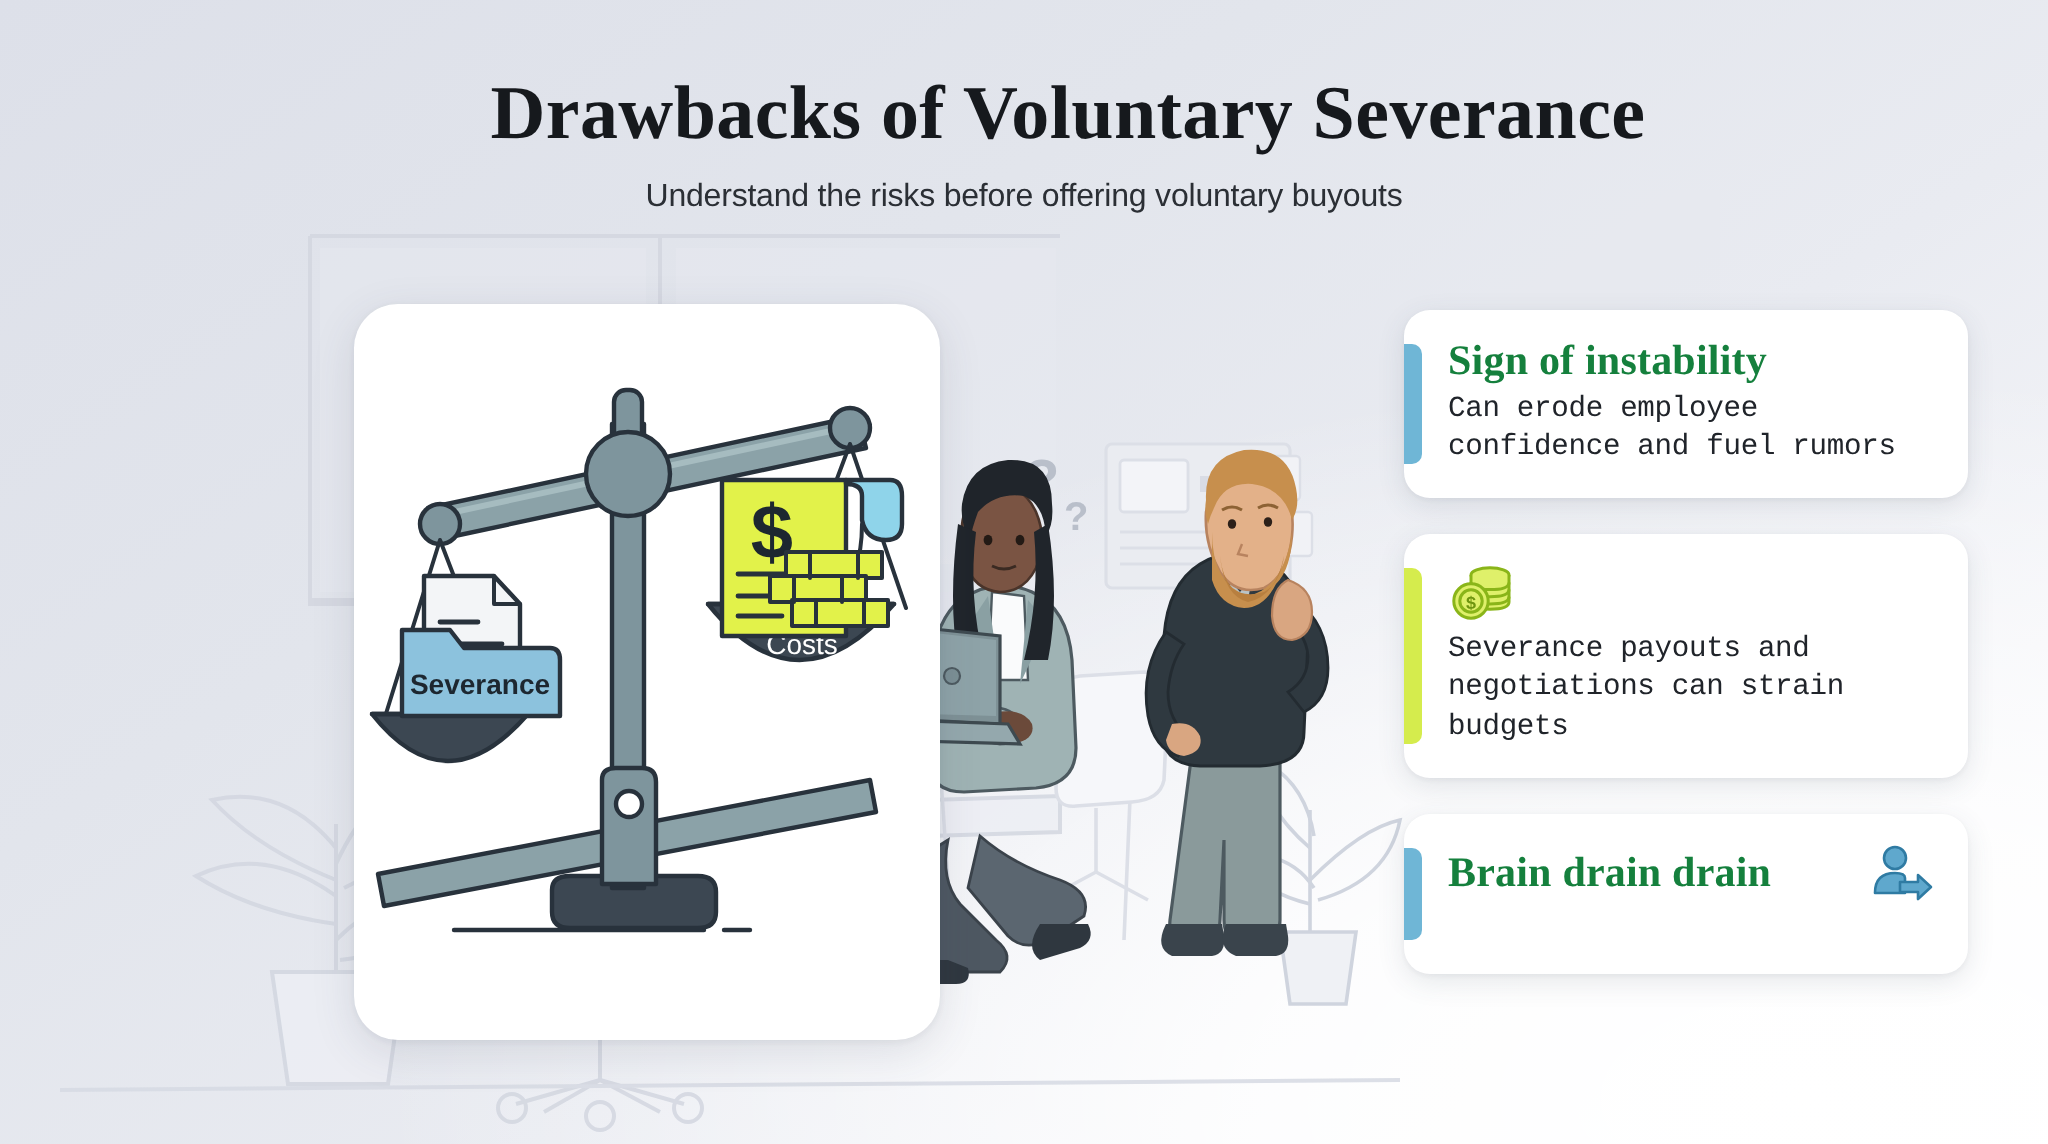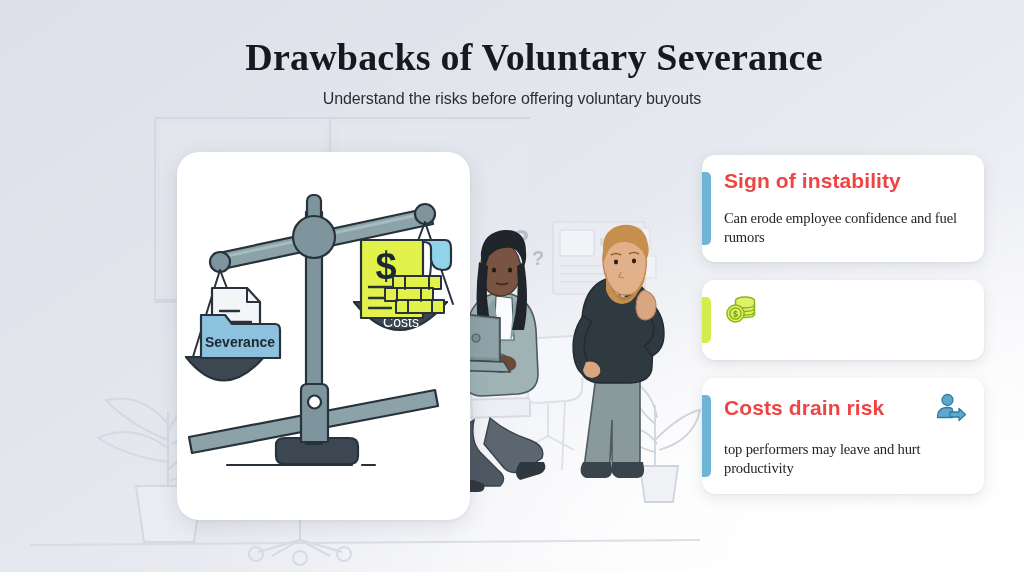--- a/index.html
+++ b/index.html
@@ -99,40 +99,40 @@
     width: 9px;
     border-radius: 0 5px 5px 0;
   }
   .card-head {
     display: flex;
     align-items: center;
     justify-content: space-between;
     gap: 8px;
   }
   .card-title {
-    font-family: Liberation Sans, sans-serif;
+    font-family: Liberation Serif, serif;
     font-size: 21px;
     font-weight: 700;
-    color: #ef4444;
+    color: #15803d;
     line-height: 1.12;
     letter-spacing: 0.1px;
     white-space: nowrap;
   }
   .card-icon {
     flex: 0 0 auto;
     width: 34px;
     height: 32px;
     display: flex;
     align-items: center;
     justify-content: center;
   }
   .card-icon svg { display: block; }
   .card-desc {
-    margin-top: 16px;
-    font-family: Liberation Serif, serif;
+    margin-top: 3px;
+    font-family: Liberation Mono, monospace;
     font-size: 14.6px;
     line-height: 1.32;
     color: #20242a;
     letter-spacing: -0.15px;
   }
 </style>
 </head>
 <body>
 
 <div id="stage">
@@ -371,33 +371,33 @@
               <path d="M10.5 9.2 Q10.5 12.8 20 12.8 Q29.5 12.8 29.5 9.2" fill="none"></path>
               <path d="M10.5 12.8 Q10.5 16.4 20 16.4 Q29.5 16.4 29.5 12.8" fill="none"></path>
               <path d="M10.5 16.4 Q10.5 20 20 20 Q29.5 20 29.5 16.4" fill="none"></path>
               <circle cx="10.5" cy="18.5" r="8.6" fill="#dff06a"></circle>
               <circle cx="10.5" cy="18.5" r="5.6" fill="none"></circle>
             </g>
             <text x="10.5" y="22.4" text-anchor="middle" font-family="Liberation Sans, sans-serif" font-size="9" font-weight="700" fill="#6f9510">$</text>
           </svg>
         </div>
       </div>
+      <div class="card-desc">Severance payouts and negotiations can strain budgets</div>
     </div>
 
     <div class="card">
       <span class="accent" style="background:#6fb6d6"></span>
       <div class="card-head">
-        <div class="card-title">Costs drain risk</div>
+        <div class="card-title">Brain drain drain</div>
         <div class="card-icon">
           <svg width="32" height="30" viewBox="0 0 32 30" xmlns="http://www.w3.org/2000/svg">
             <g fill="#5fa8cd" stroke="#2f7ba3" stroke-width="1.3" stroke-linejoin="round">
               <circle cx="12.5" cy="7" r="5.5"></circle>
               <path d="M2.5 24.5 Q2.5 14.5 12.5 14.5 Q17.5 14.5 17.5 17 L17.5 24.5 Z"></path>
               <path d="M15 19 H24 V15.5 L30.5 21.5 L24 27.5 V24 H15 Z"></path>
             </g>
           </svg>
         </div>
       </div>
-      <div class="card-desc">top performers may leave and hurt productivity</div>
     </div>
 
   </div>
 </div>
 
 </body></html>

